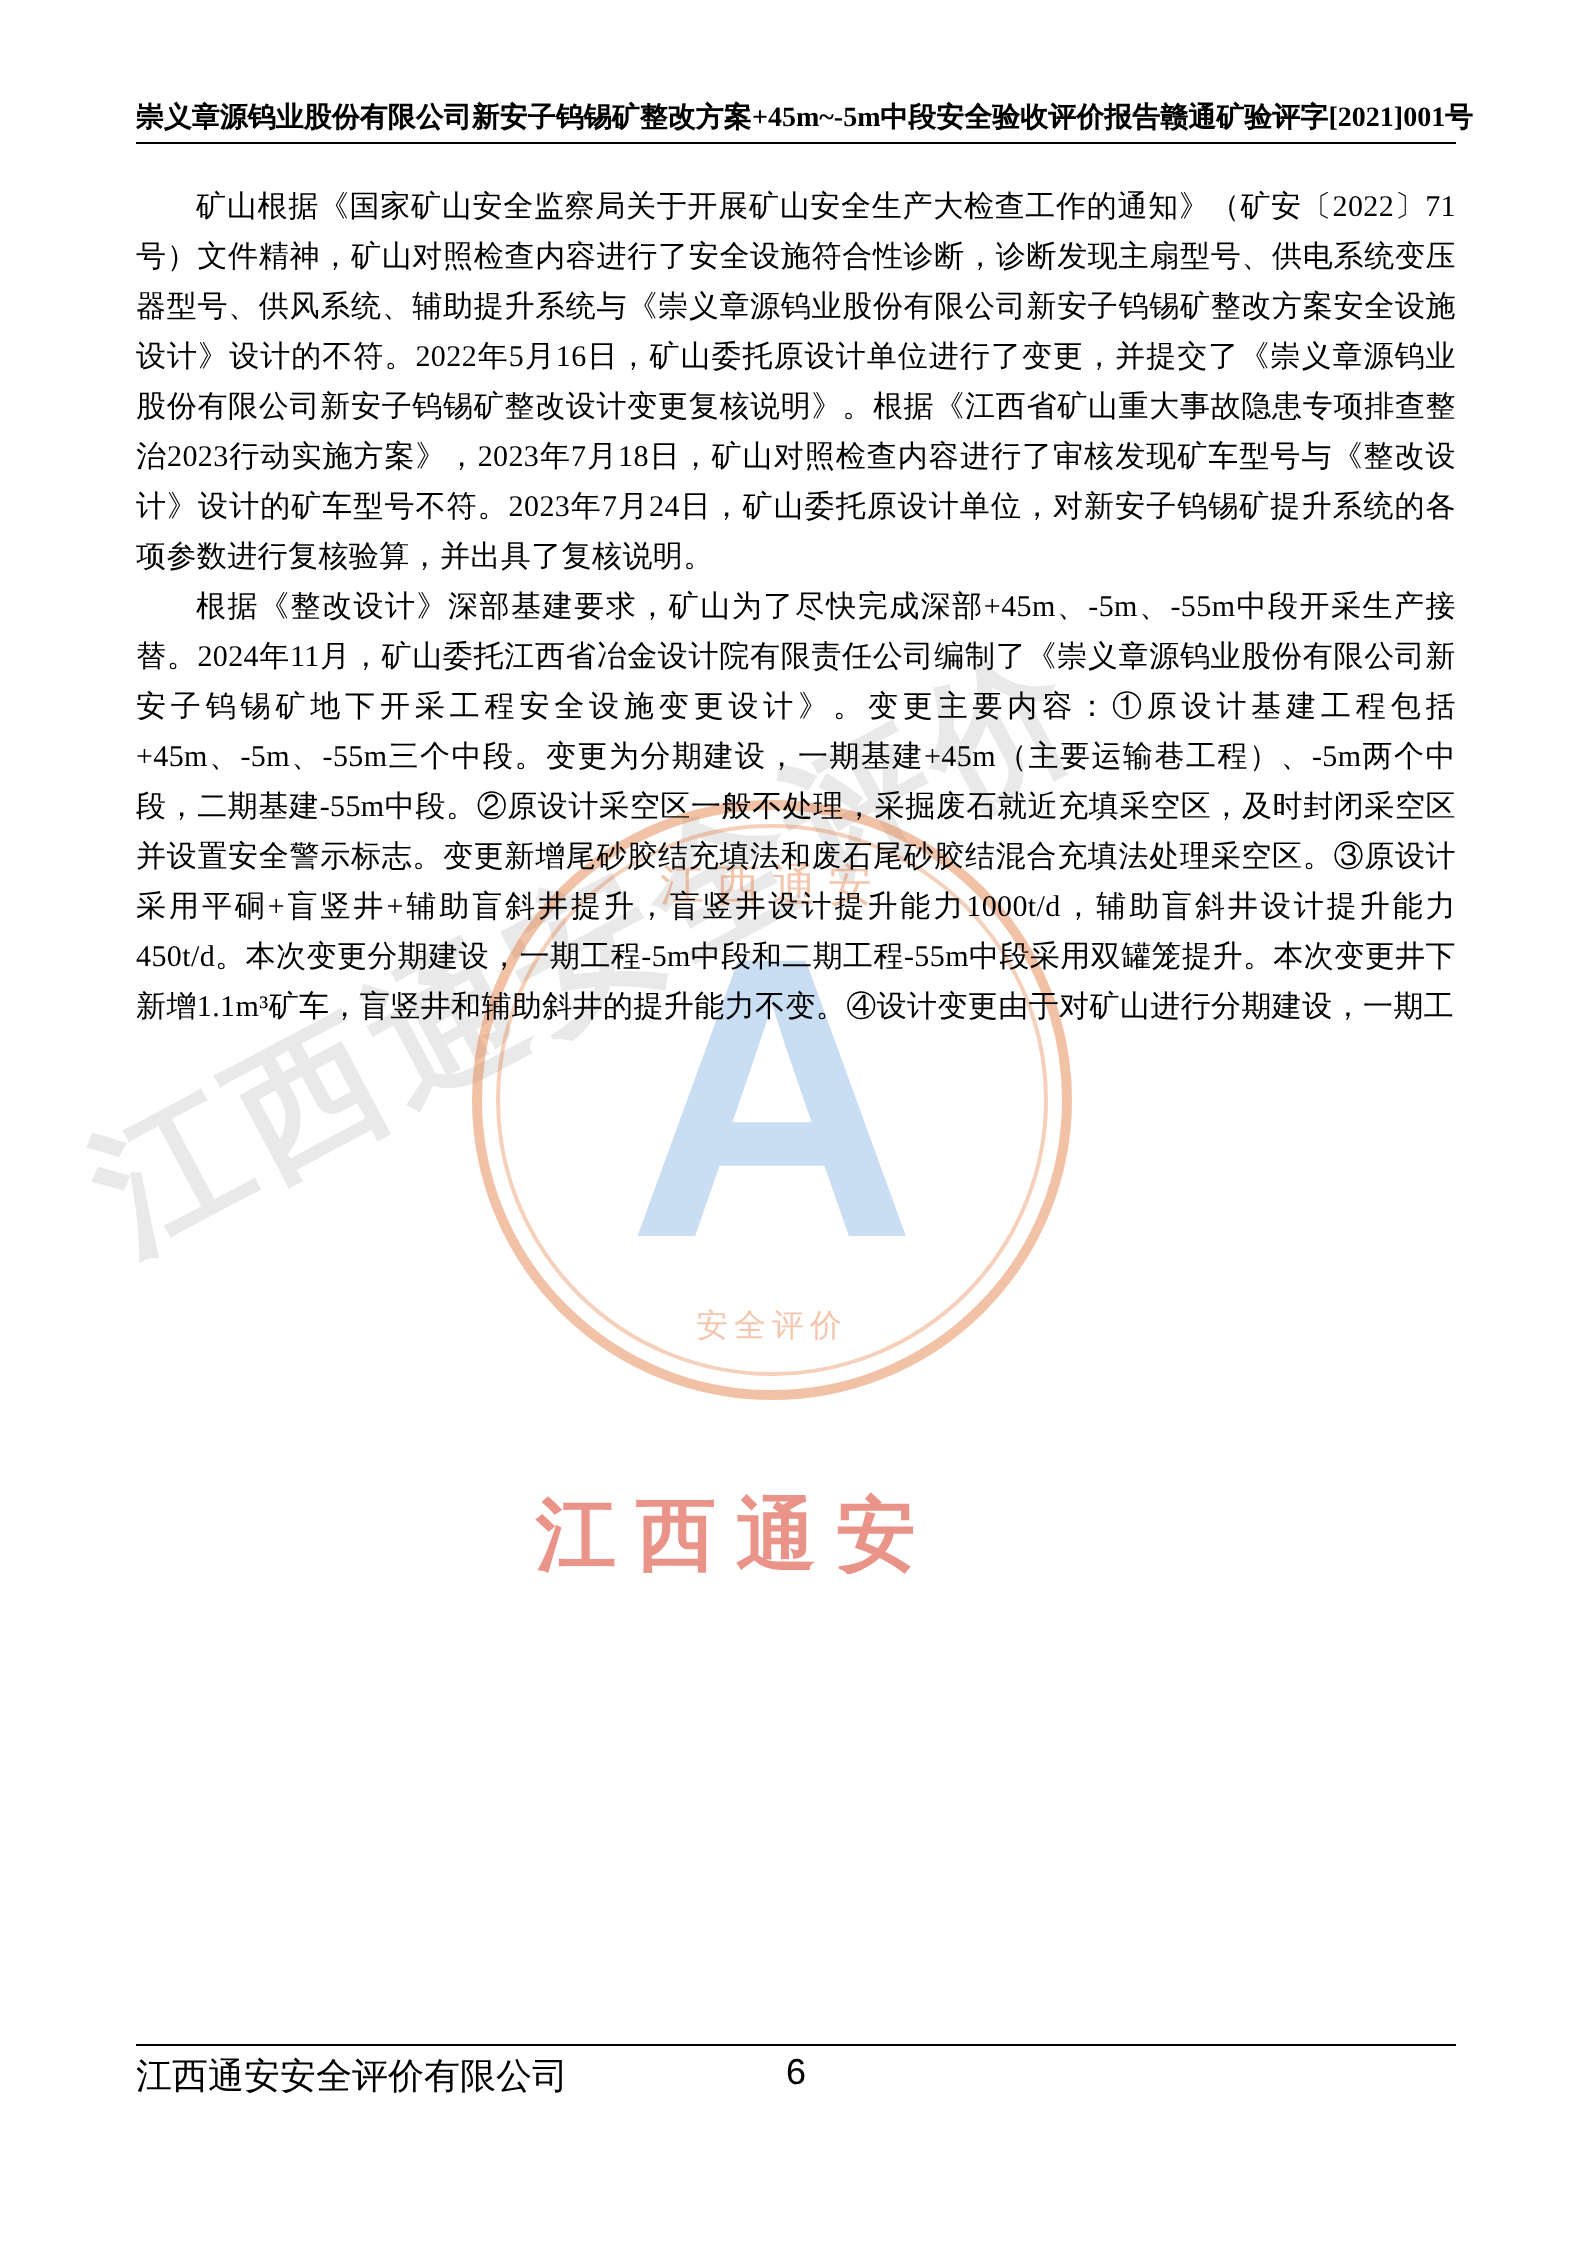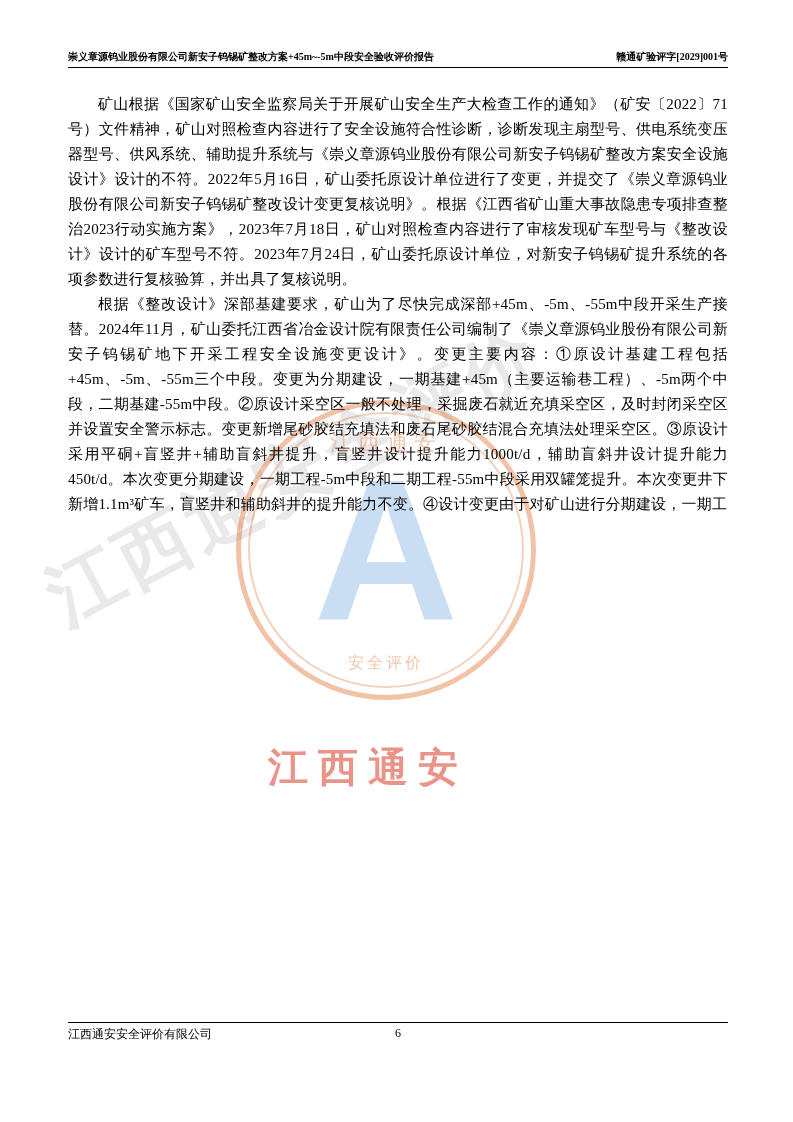--- a/index.html
+++ b/index.html
@@ -124,21 +124,21 @@
     position: absolute;
     left: 68px;
     top: 50px;
     width: 660px;
     z-index: 3;
   }
   .header-line {
     display: flex;
     justify-content: space-between;
     align-items: baseline;
-    font-size: 10px;
+    font-size: 14px;
     font-family: "Liberation Serif", serif;
     font-weight: bold;
     white-space: nowrap;
   }
   .header-rule {
     margin-top: 3px;
     border-bottom: 1.2px solid #000;
     width: 660px;
   }
 
@@ -169,22 +169,22 @@
     z-index: 3;
   }
   .footer-rule {
     border-bottom: 1.2px solid #000;
     width: 660px;
     margin-bottom: 3px;
   }
   .footer-line {
     position: relative;
     height: 20px;
-    font-size: 12px;
-    font-family: Liberation Serif, serif;
+    font-size: 18px;
+    font-family: Liberation Sans, sans-serif;
   }
   .footer-left {
     position: absolute;
     left: 0;
     top: 0;
   }
   .footer-center {
     position: absolute;
     left: 0;
     top: 0;
@@ -205,21 +205,21 @@
       <div class="wm-arc-top">江西通安</div>
       <div class="wm-letter">A</div>
       <div class="wm-arc-bottom">安全评价</div>
     </div>
     <div class="wm-red">江西通安</div>
   </div>
 
   <div class="header">
     <div class="header-line">
       <span>崇义章源钨业股份有限公司新安子钨锡矿整改方案+45m~-5m中段安全验收评价报告</span>
-      <span>赣通矿验评字[2029]001号</span>
+      <span>赣通矿验评字[2021]001号</span>
     </div>
     <div class="header-rule"></div>
   </div>
 
   <div class="content">
     <p class="para">矿山根据《国家矿山安全监察局关于开展矿山安全生产大检查工作的通知》（矿安〔2022〕71号）文件精神，矿山对照检查内容进行了安全设施符合性诊断，诊断发现主扇型号、供电系统变压器型号、供风系统、辅助提升系统与《崇义章源钨业股份有限公司新安子钨锡矿整改方案安全设施设计》设计的不符。2022年5月16日，矿山委托原设计单位进行了变更，并提交了《崇义章源钨业股份有限公司新安子钨锡矿整改设计变更复核说明》。根据《江西省矿山重大事故隐患专项排查整治2023行动实施方案》，2023年7月18日，矿山对照检查内容进行了审核发现矿车型号与《整改设计》设计的矿车型号不符。2023年7月24日，矿山委托原设计单位，对新安子钨锡矿提升系统的各项参数进行复核验算，并出具了复核说明。</p>
     <p class="para">根据《整改设计》深部基建要求，矿山为了尽快完成深部+45m、-5m、-55m中段开采生产接替。2024年11月，矿山委托江西省冶金设计院有限责任公司编制了《崇义章源钨业股份有限公司新安子钨锡矿地下开采工程安全设施变更设计》。变更主要内容：①原设计基建工程包括+45m、-5m、-55m三个中段。变更为分期建设，一期基建+45m（主要运输巷工程）、-5m两个中段，二期基建-55m中段。②原设计采空区一般不处理，采掘废石就近充填采空区，及时封闭采空区并设置安全警示标志。变更新增尾砂胶结充填法和废石尾砂胶结混合充填法处理采空区。③原设计采用平硐+盲竖井+辅助盲斜井提升，盲竖井设计提升能力1000t/d，辅助盲斜井设计提升能力450t/d。本次变更分期建设，一期工程-5m中段和二期工程-55m中段采用双罐笼提升。本次变更井下新增1.1m³矿车，盲竖井和辅助斜井的提升能力不变。④设计变更由于对矿山进行分期建设，一期工</p>
   </div>
 
   <div class="footer">

